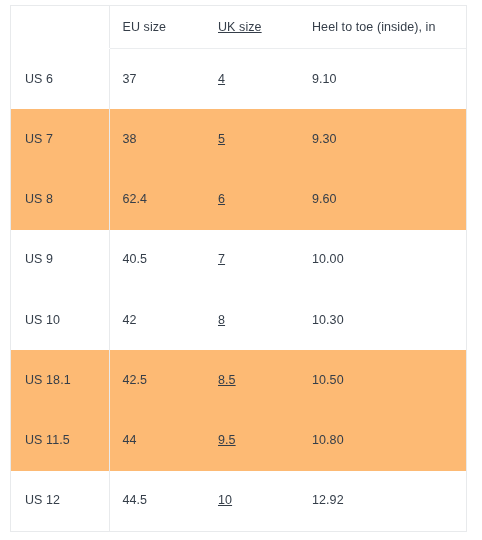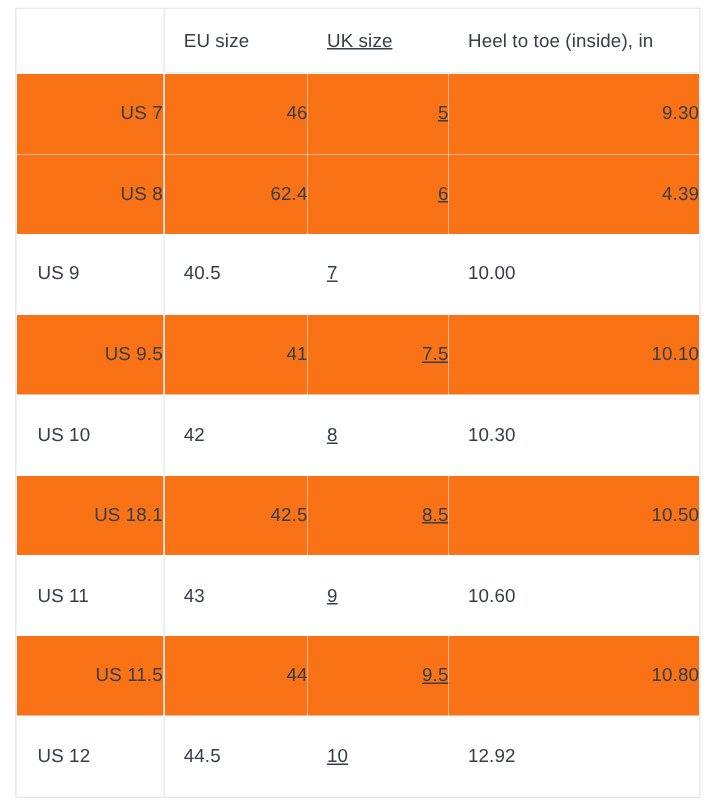--- a/index.html
+++ b/index.html
@@ -59,22 +59,21 @@
     background: #ffffff;
     border-bottom: 1px solid #ebedef;
   }
 
   table.size-table tbody td {
     height: 44px;
     background: #ffffff;
   }
 
   table.size-table tbody tr.alt td {
-    background: #f97316;
-    text-align: right;
+    background: #fdba74;
   }
 
   
   table.size-table thead th.col-us,
   table.size-table tbody td.col-us {
     border-right: 1px solid #e8eaec;
   }
 
   table.size-table thead th.col-us {
     border-bottom: 1px solid #ffffff;
@@ -98,61 +97,55 @@
     </colgroup>
     <thead>
       <tr>
         <th class="col-us"></th>
         <th class="col-eu">EU size</th>
         <th class="col-uk">UK size</th>
         <th class="col-heel">Heel to toe (inside), in</th>
       </tr>
     </thead>
     <tbody id="table-body">
+        <tr>
+          <td class="col-us">US 6</td>
+          <td class="col-eu">37</td>
+          <td class="col-uk">4</td>
+          <td class="col-heel">9.10</td>
+        </tr>
         <tr class="alt">
           <td class="col-us">US 7</td>
-          <td class="col-eu">46</td>
+          <td class="col-eu">38</td>
           <td class="col-uk">5</td>
           <td class="col-heel">9.30</td>
         </tr>
         <tr class="alt">
           <td class="col-us">US 8</td>
           <td class="col-eu">62.4</td>
           <td class="col-uk">6</td>
-          <td class="col-heel">4.39</td>
+          <td class="col-heel">9.60</td>
         </tr>
         <tr>
           <td class="col-us">US 9</td>
           <td class="col-eu">40.5</td>
           <td class="col-uk">7</td>
           <td class="col-heel">10.00</td>
-        </tr>
-        <tr class="alt">
-          <td class="col-us">US 9.5</td>
-          <td class="col-eu">41</td>
-          <td class="col-uk">7.5</td>
-          <td class="col-heel">10.10</td>
         </tr>
         <tr>
           <td class="col-us">US 10</td>
           <td class="col-eu">42</td>
           <td class="col-uk">8</td>
           <td class="col-heel">10.30</td>
         </tr>
         <tr class="alt">
           <td class="col-us">US 18.1</td>
           <td class="col-eu">42.5</td>
           <td class="col-uk">8.5</td>
           <td class="col-heel">10.50</td>
-        </tr>
-        <tr>
-          <td class="col-us">US 11</td>
-          <td class="col-eu">43</td>
-          <td class="col-uk">9</td>
-          <td class="col-heel">10.60</td>
         </tr>
         <tr class="alt">
           <td class="col-us">US 11.5</td>
           <td class="col-eu">44</td>
           <td class="col-uk">9.5</td>
           <td class="col-heel">10.80</td>
         </tr>
         <tr>
           <td class="col-us">US 12</td>
           <td class="col-eu">44.5</td>

